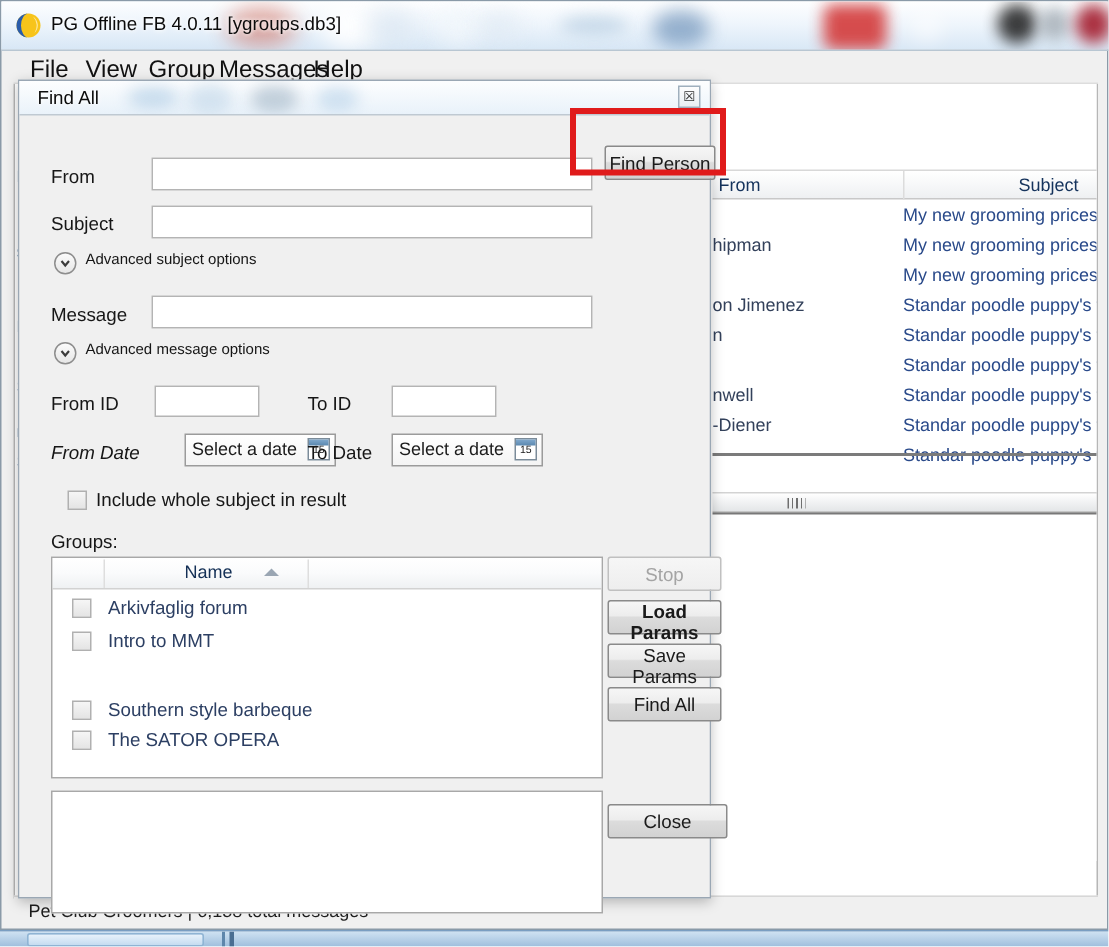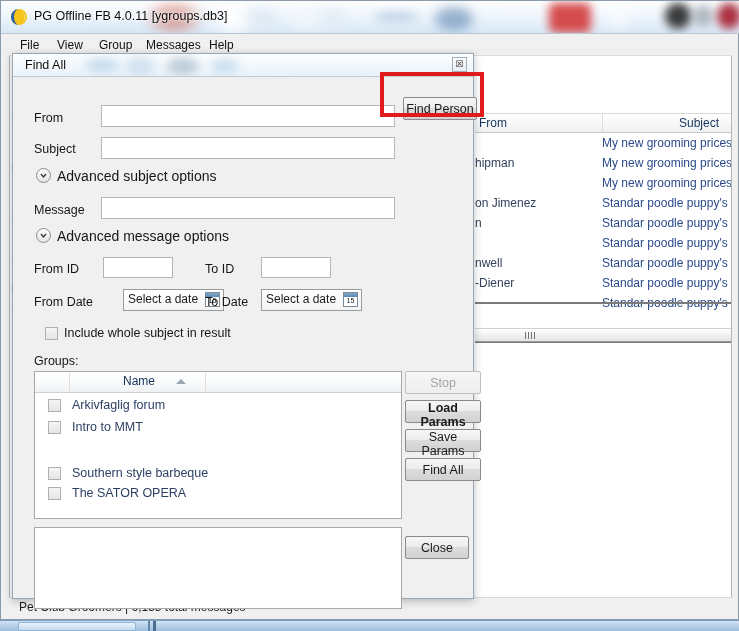--- a/index.html
+++ b/index.html
@@ -67,21 +67,21 @@
   .menubar {
     position: absolute;
     left: 8px; top: 33px;
     width: 723px; height: 22px;
     background: #f0f0f0;
     border-bottom: 1px solid #dddddd;
     box-sizing: border-box;
   }
   .menu-item {
     position: absolute; top: 3px;
-    font-size: 12px; color: #111111;
+    font-size: 16px; color: #111111;
     padding: 1px 5px;
     white-space: nowrap;
   }
 
   
   .client {
     position: absolute;
     left: 8px; top: 55px;
     width: 723px; height: 543px;
     background: #ffffff;
@@ -257,21 +257,21 @@
   .expander { position: absolute; cursor: pointer; }
   .exp-circle {
     position: absolute; left: 0; top: 0;
     width: 15px; height: 15px; border-radius: 50%;
     border: 1px solid #8d8d8d;
     background: linear-gradient(to bottom, #fbfbfb, #e6e6e6);
     box-sizing: border-box;
   }
   .exp-label {
     position: absolute; left: 21px; top: 0px;
-    font-size: 14px; color: #161616; white-space: nowrap;
+    font-size: 10px; color: #161616; white-space: nowrap;
   }
 
   .datebox {
     position: absolute;
     background: linear-gradient(to bottom, #ffffff, #f4f4f4);
     border: 1px solid #9b9b9b;
     box-sizing: border-box;
   }
   .datebox .dtext {
     position: absolute; left: 4px; top: 2px;
@@ -530,21 +530,21 @@
           </svg>
         </div>
         <div class="exp-label">Advanced message options</div>
       </div>
 
       <div class="lbl" style="left:21px; top:185px;">From ID</div>
       <input class="txt" style="left: 90px; top: 180px; width: 70px; height: 21px;" value="">
       <div class="lbl" style="left:192px; top:185px;">To ID</div>
       <input class="txt" style="left: 248px; top: 180px; width: 70px; height: 21px;" value="">
 
-      <div class="lbl" style="left:21px; top:218px;">From Date</div>
+      <div class="lbl" style="left:21px; top:218px;font-style:italic;">From Date</div>
       <div class="datebox" style="left:110px; top:212px; width:101px; height:22px;">
         <span class="dtext">Select a date</span>
         <span class="cal-icon">
           <span class="cal-top"></span>
           <span class="cal-num">15</span>
         </span>
       </div>
       <div class="lbl" style="left:192px; top:218px;">To Date</div>
       <div class="datebox" style="left:248px; top:212px; width:101px; height:22px;">
         <span class="dtext">Select a date</span>
@@ -585,20 +585,20 @@
         </div>
       </div>
 
       <div class="bigpanel"></div>
 
       <button class="btn" style="left:390px; top:20px; width:74px; height:23px;">Find Person</button>
       <button class="btn disabled" style="left:392px; top:294px; width:76px; height:23px;">Stop</button>
       <button class="btn" style="left:392px; top:323px; width:76px; height:23px;font-weight:bold;">Load Params</button>
       <button class="btn" style="left:392px; top:352px; width:76px; height:23px;">Save Params</button>
       <button class="btn" style="left:392px; top:381px; width:76px; height:23px;">Find All</button>
-      <button class="btn" style="left:392px; top:459px; width:64px; height:23px;">Close</button>
+      <button class="btn" style="left:392px; top:459px; width:80px; height:23px;">Close</button>
 
     </div>
   </div>
 
   <div class="annot"></div>
 
 </div>
 
 </body></html>

